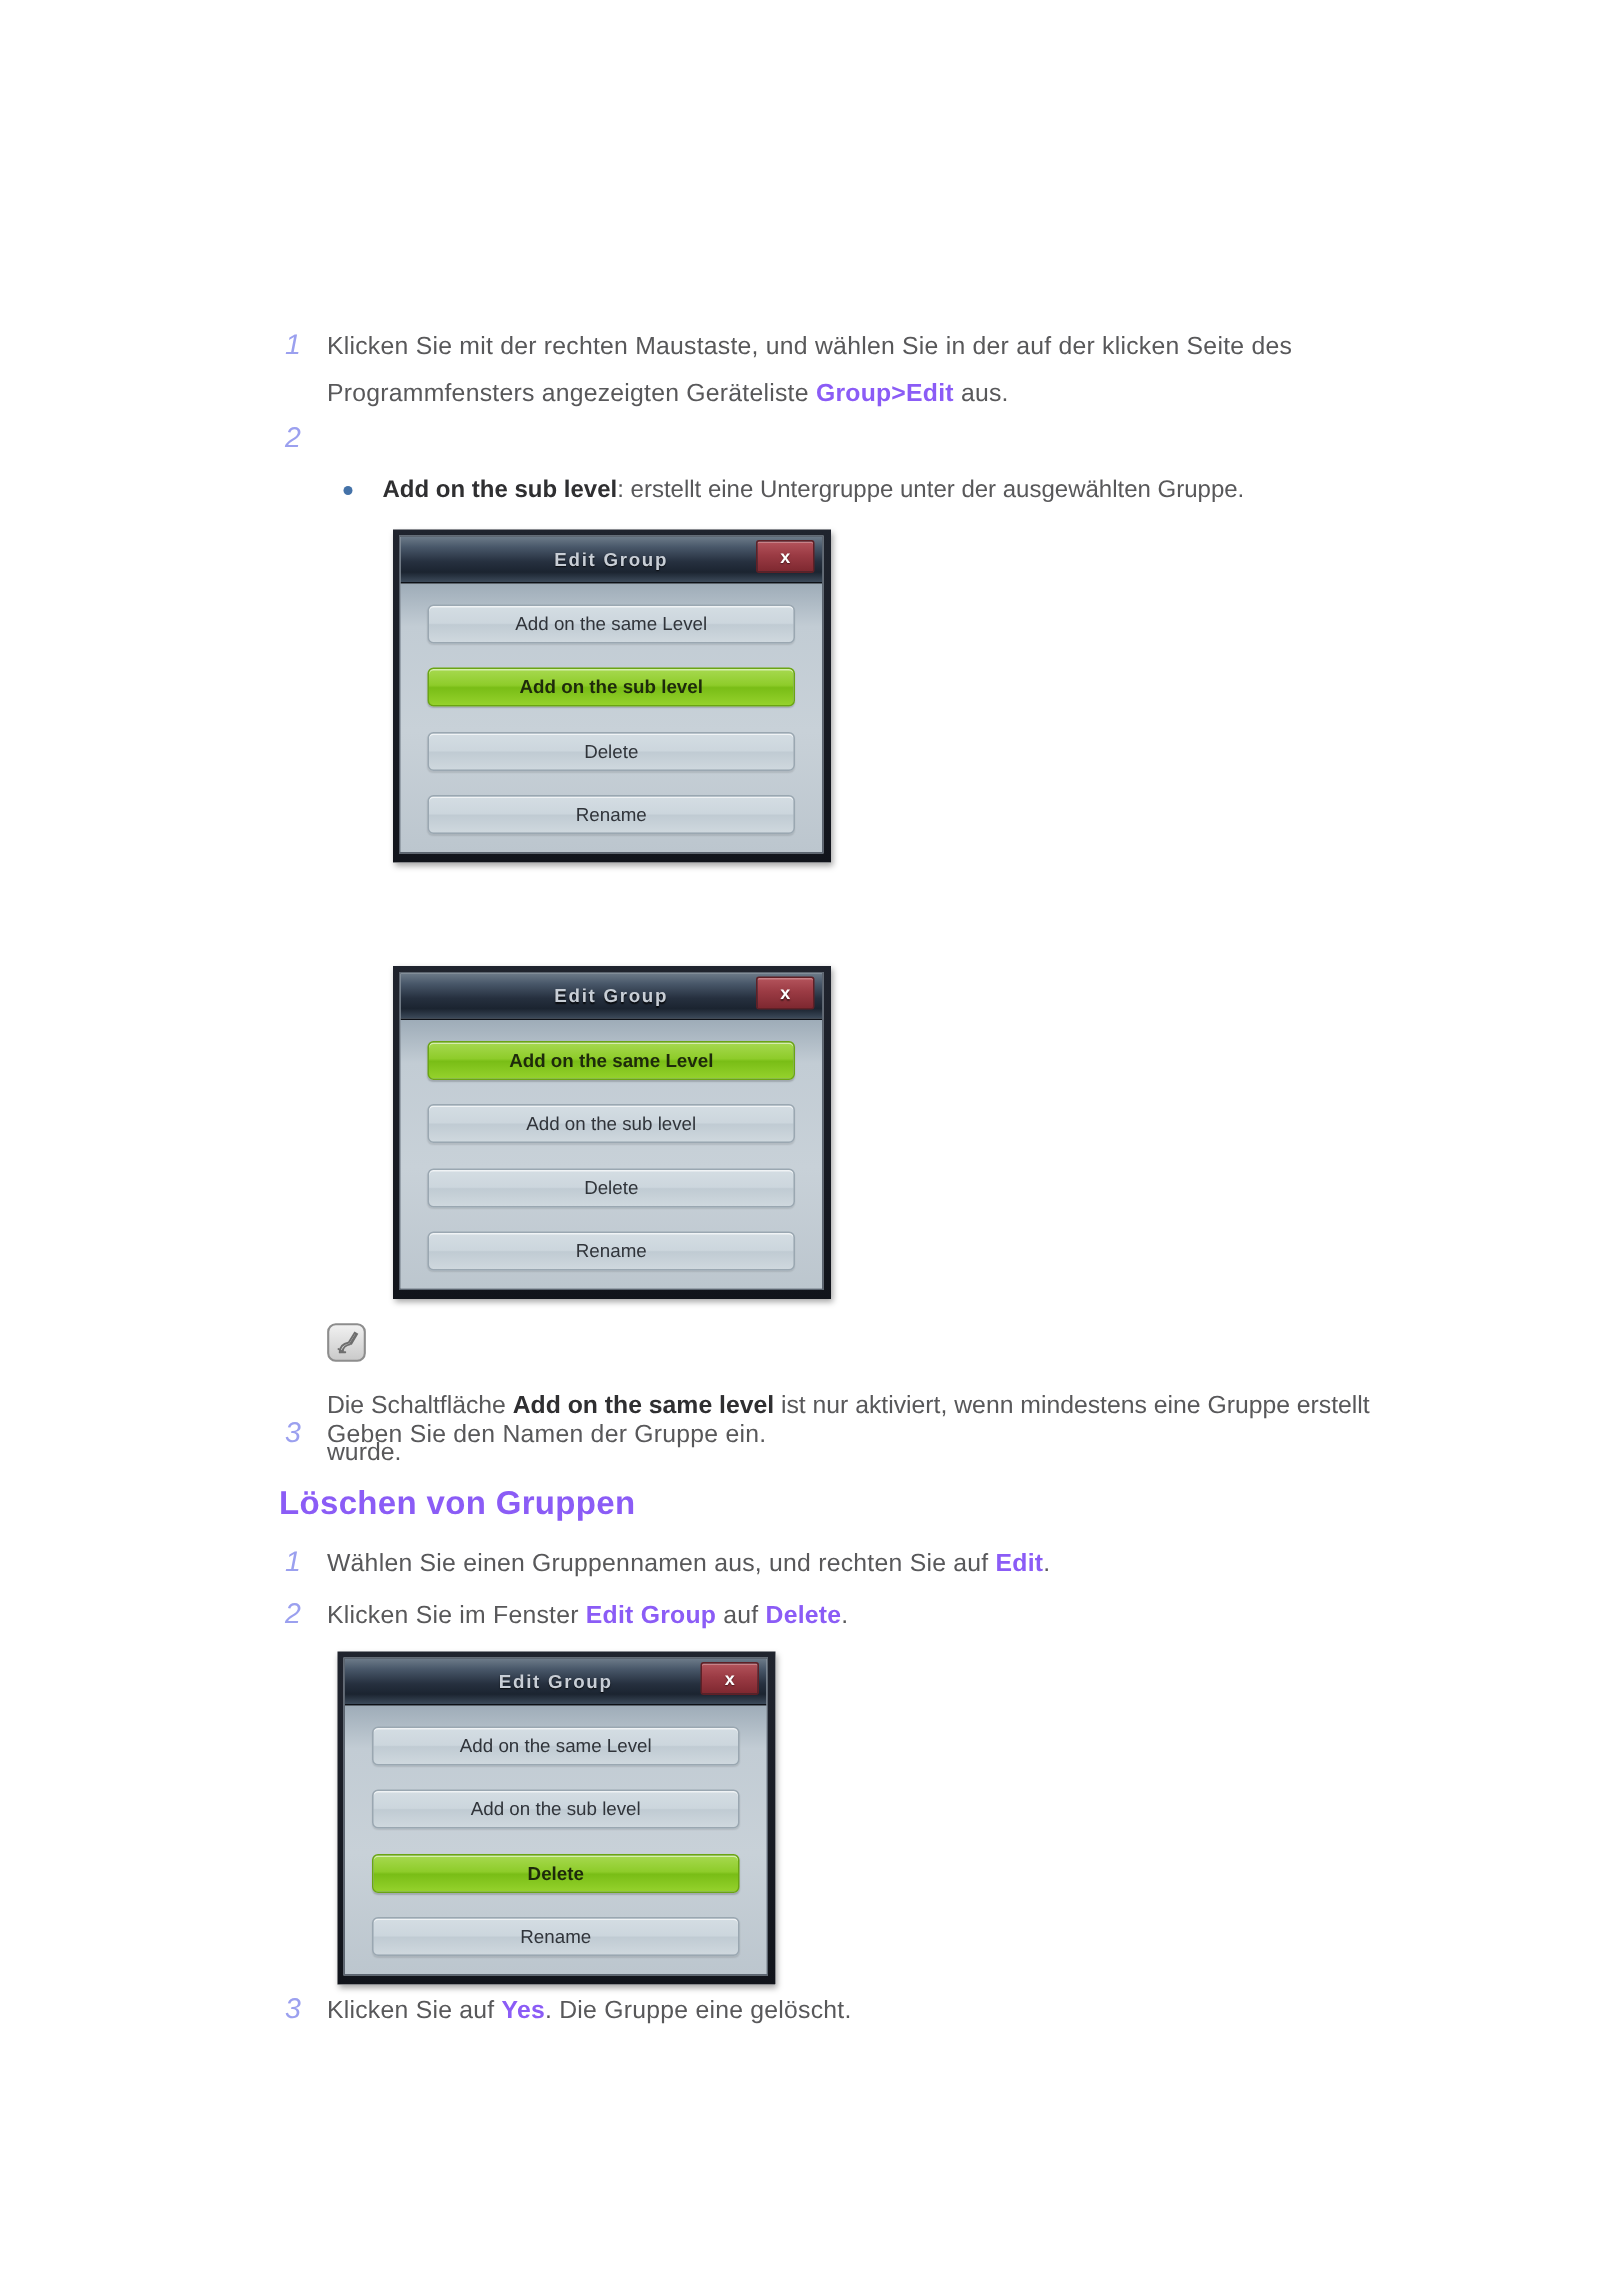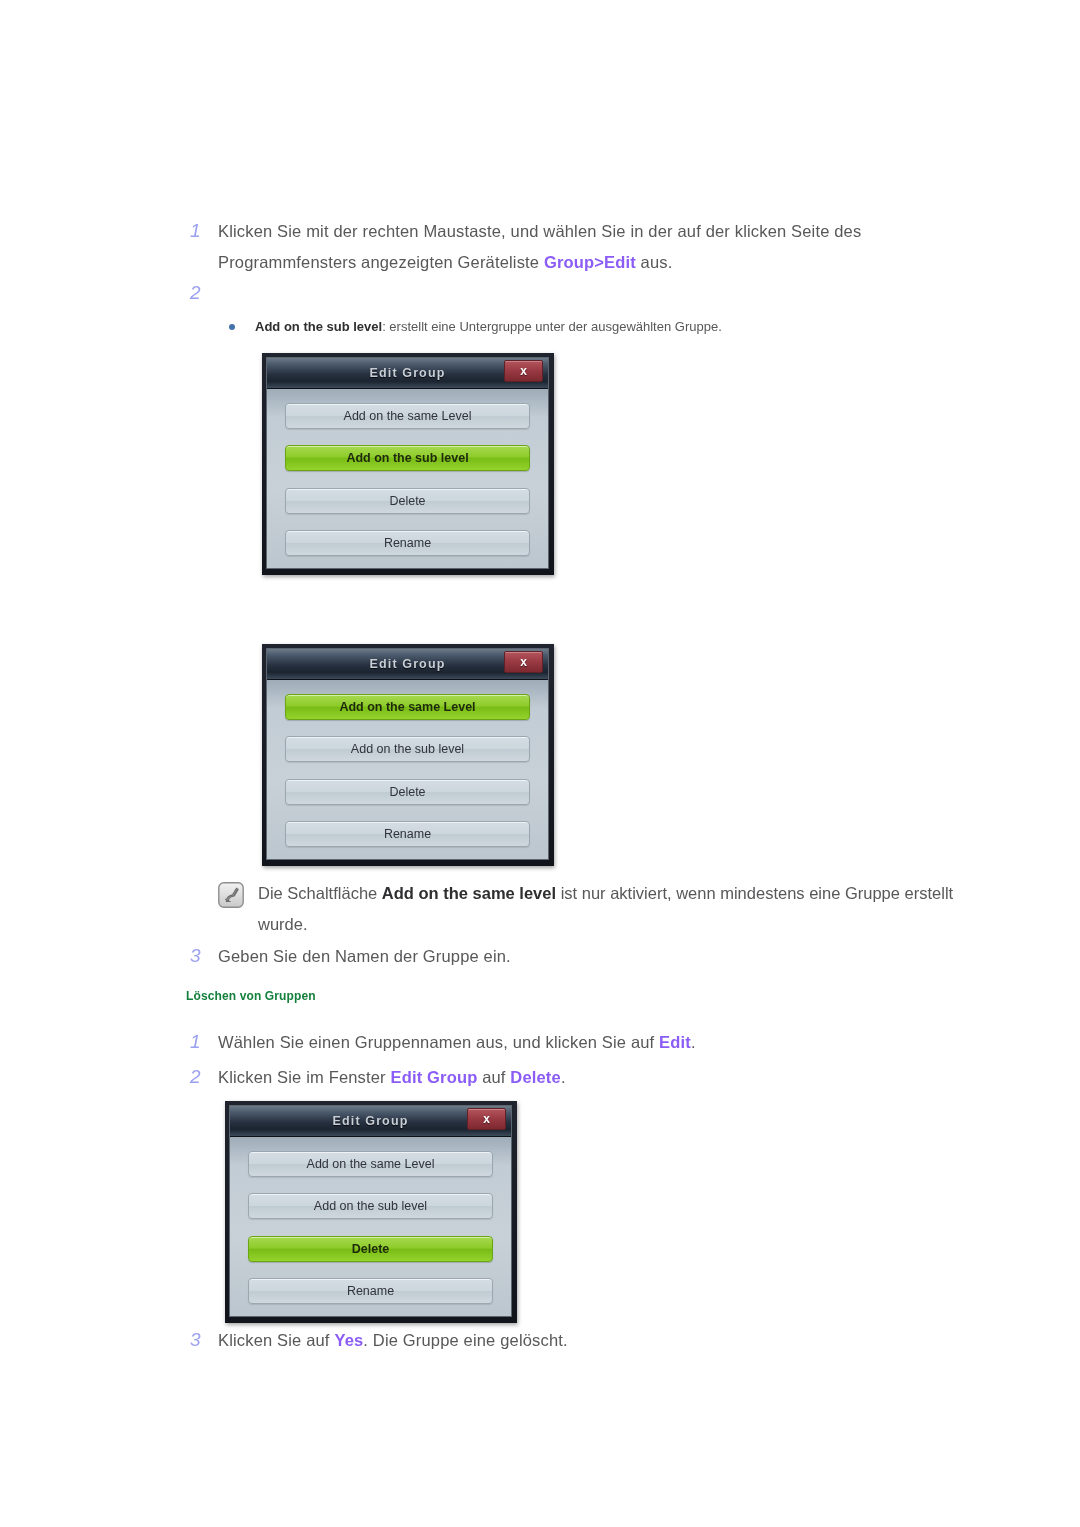--- a/index.html
+++ b/index.html
@@ -62,40 +62,41 @@
     content: "";
     position: absolute;
     left: 8px;
     top: 13px;
     width: 6px;
     height: 6px;
     border-radius: 50%;
     background: #4472a8;
   }
   .bultext {
-    font-size: 13px;
+    font-size: 16px;
     line-height: 31px;
     color: #58585a;
   }
   .bultext b { color: #2f2f31; font-weight: bold; }
 
   
   .heading {
     position: absolute;
-    font-size: 12px;
+    font-size: 22px;
     font-weight: bold;
-    color: #15803d;
+    color: #8b5cf6;
     letter-spacing: 0.01em;
   }
 
   
   .note {
     position: absolute;
     display: flex;
     align-items: flex-start;
+    flex-direction: column;
   }
   .note-icon {
     flex: 0 0 40px;
     padding-top: 4px;
   }
   .note-text {
     font-size: 16.5px;
     line-height: 31px;
     color: #58585a;
     width: 740px;
@@ -272,21 +273,21 @@
 
   <div class="numrow" style="left:186px; top:941px; width:700px;">
     <div class="num">3</div>
     <div class="numtext"><span>Geben Sie den Namen der Gruppe ein.</span></div>
   </div>
 
   <div class="heading" style="left:186px; top:989px;">Löschen von Gruppen</div>
 
   <div class="numrow" style="left:186px; top:1027px; width:760px;">
     <div class="num">1</div>
-    <div class="numtext"><span>Wählen Sie einen Gruppennamen aus, und klicken Sie auf </span><b>Edit</b><span>.</span></div>
+    <div class="numtext"><span>Wählen Sie einen Gruppennamen aus, und rechten Sie auf </span><b>Edit</b><span>.</span></div>
   </div>
 
   <div class="numrow" style="left:186px; top:1062px; width:760px;">
     <div class="num">2</div>
     <div class="numtext"><span>Klicken Sie im Fenster </span><b>Edit Group</b><span> auf </span><b>Delete</b><span>.</span></div>
   </div>
 
   <div class="dialog" style="left:225px; top:1101px; width:292px; height:222px;">
     <div class="dialog-inner">
       <div class="titlebar">

